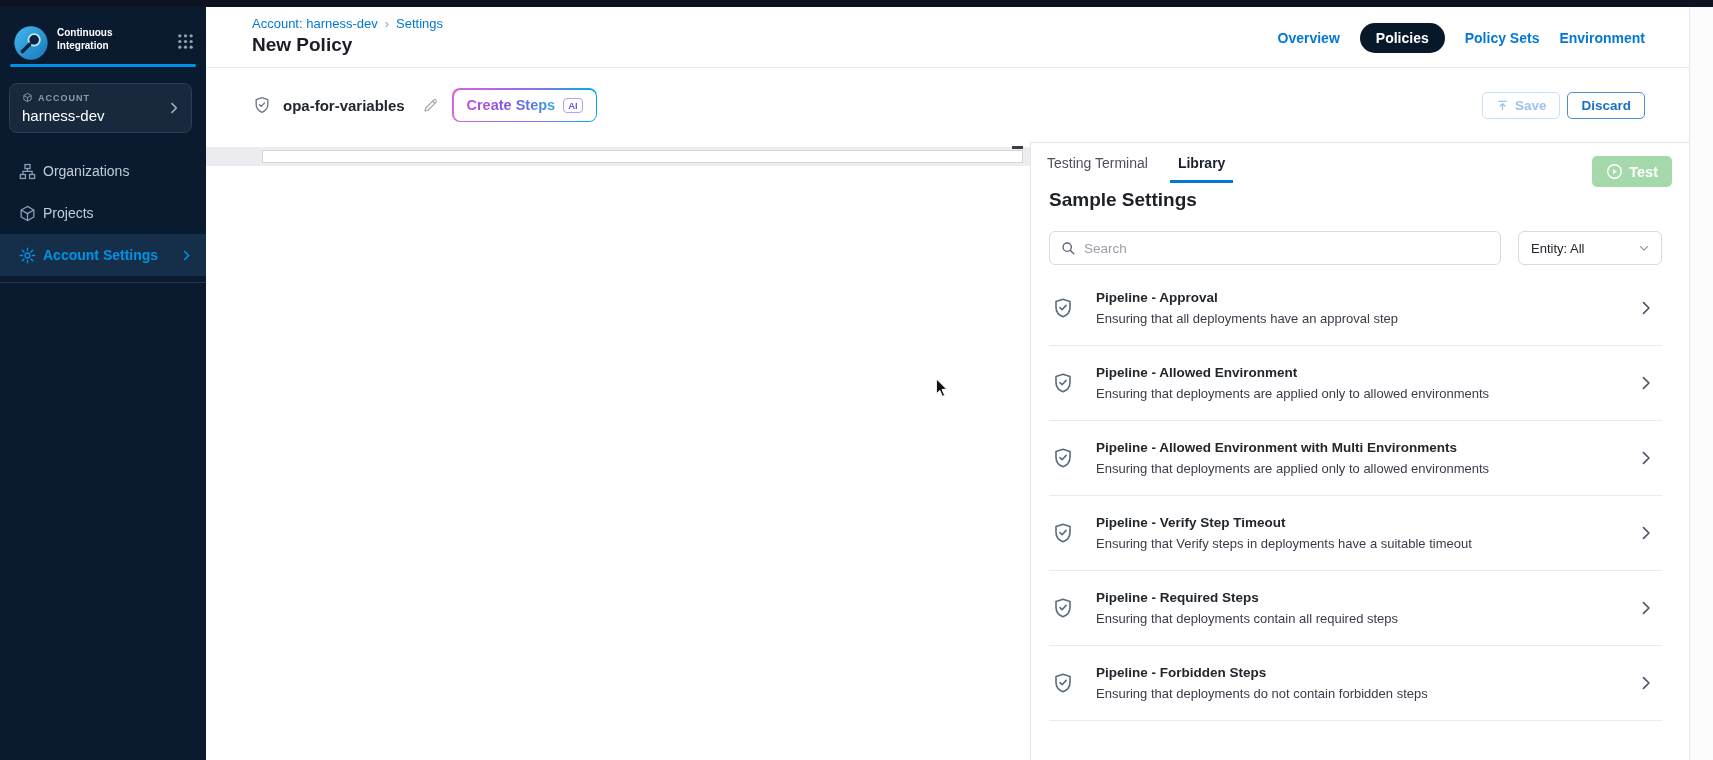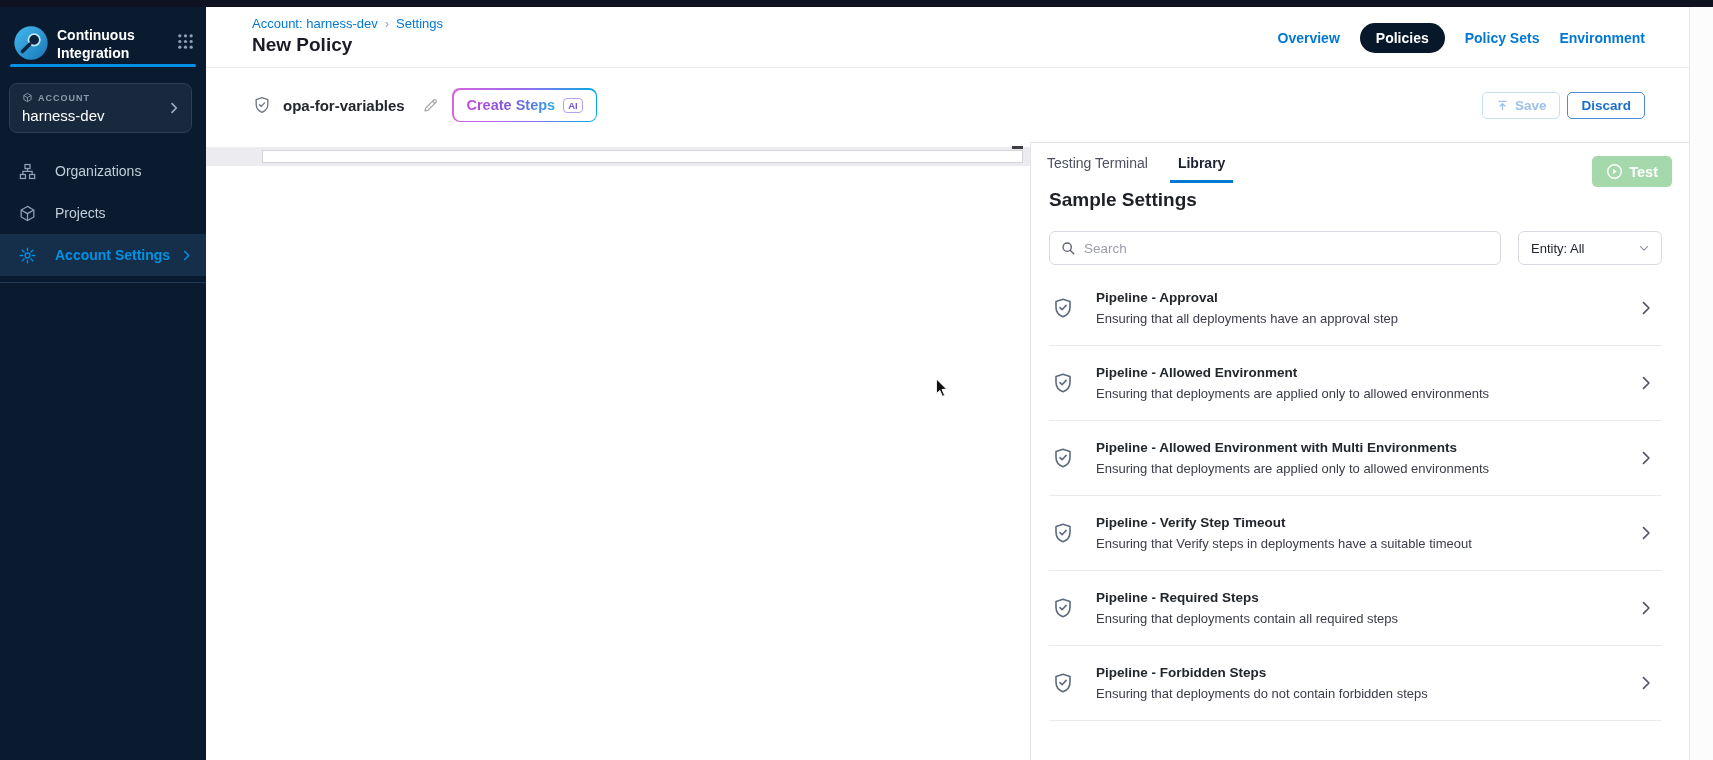--- a/index.html
+++ b/index.html
@@ -8,32 +8,32 @@
   #app { position:absolute; inset:0; }
   svg { display:block; }
 
   
   .topbar { position:absolute; left:0; top:0; width:1713px; height:7px; background:#0f1321; }
 
   
   .sidebar { position:absolute; left:0; top:7px; width:206px; bottom:0; background:#0a1b2f; color:#fff; }
   .side-head { position:absolute; left:0; top:14px; width:100%; height:48px; }
   .logo { position:absolute; left:13px; top:4px; width:36px; height:36px; }
-  .product { position:absolute; left:57px; top:6px; font-size:14px; font-weight:bold; line-height:1.25; color:#fff; }
+  .product { position:absolute; left:57px; top:6px; font-size:10px; font-weight:bold; line-height:1.25; color:#fff; }
   .grid-ic { position:absolute; right:12px; top:12px; width:17px; height:17px; color:#93a1b4; cursor:pointer; }
   .side-rule { position:absolute; left:10px; top:57px; width:186px; height:3px; background:#0091e6; border-radius:2px; }
 
   .acct-card { position:absolute; left:9px; top:76px; width:183px; height:50px; background:#18293d; border:1px solid #2c3e54; border-radius:8px; cursor:pointer; }
   .acct-top { position:absolute; left:12px; top:8px; display:flex; align-items:center; gap:5px; color:#8b9bab; }
   .acct-label { font-size:9px; letter-spacing:1px; font-weight:bold; }
   .acct-name { position:absolute; left:12px; bottom:8px; font-size:15px; color:#fff; }
   .acct-chev { position:absolute; right:9px; top:16px; width:16px; height:16px; color:#9fb0c1; }
 
   .nav { position:absolute; left:0; top:143px; width:100%; border-bottom:1px solid #1e3a57; padding-bottom:6px; }
-  .nav-item { position:relative; height:42px; display:flex; align-items:center; padding-left:18px; gap:18px; color:#c3cdd9; font-size:14px; cursor:pointer; }
+  .nav-item { position:relative; height:42px; display:flex; align-items:center; padding-left:18px; gap:6px; color:#c3cdd9; font-size:14px; cursor:pointer; }
   .nav-item .nicon { width:19px; height:19px; color:#8da0b5; }
   .nav-item.sel { background:#152f4a; color:#0092e4; font-weight:bold; }
   .nav-item.sel .nicon { color:#0092e4; }
   .nav-chev { position:absolute; right:12px; width:15px; height:15px; color:#0092e4; }
 
   
   .main-header { position:absolute; left:206px; top:7px; width:1483px; height:61px; background:#fff; border-bottom:1px solid #e9eaec; }
   .crumbs { position:absolute; left:46px; top:9px; font-size:13px; display:flex; gap:7px; align-items:center; }
   .crumb { color:#0278d5; cursor:pointer; }
   .crumb-sep { color:#9aa0a6; }

